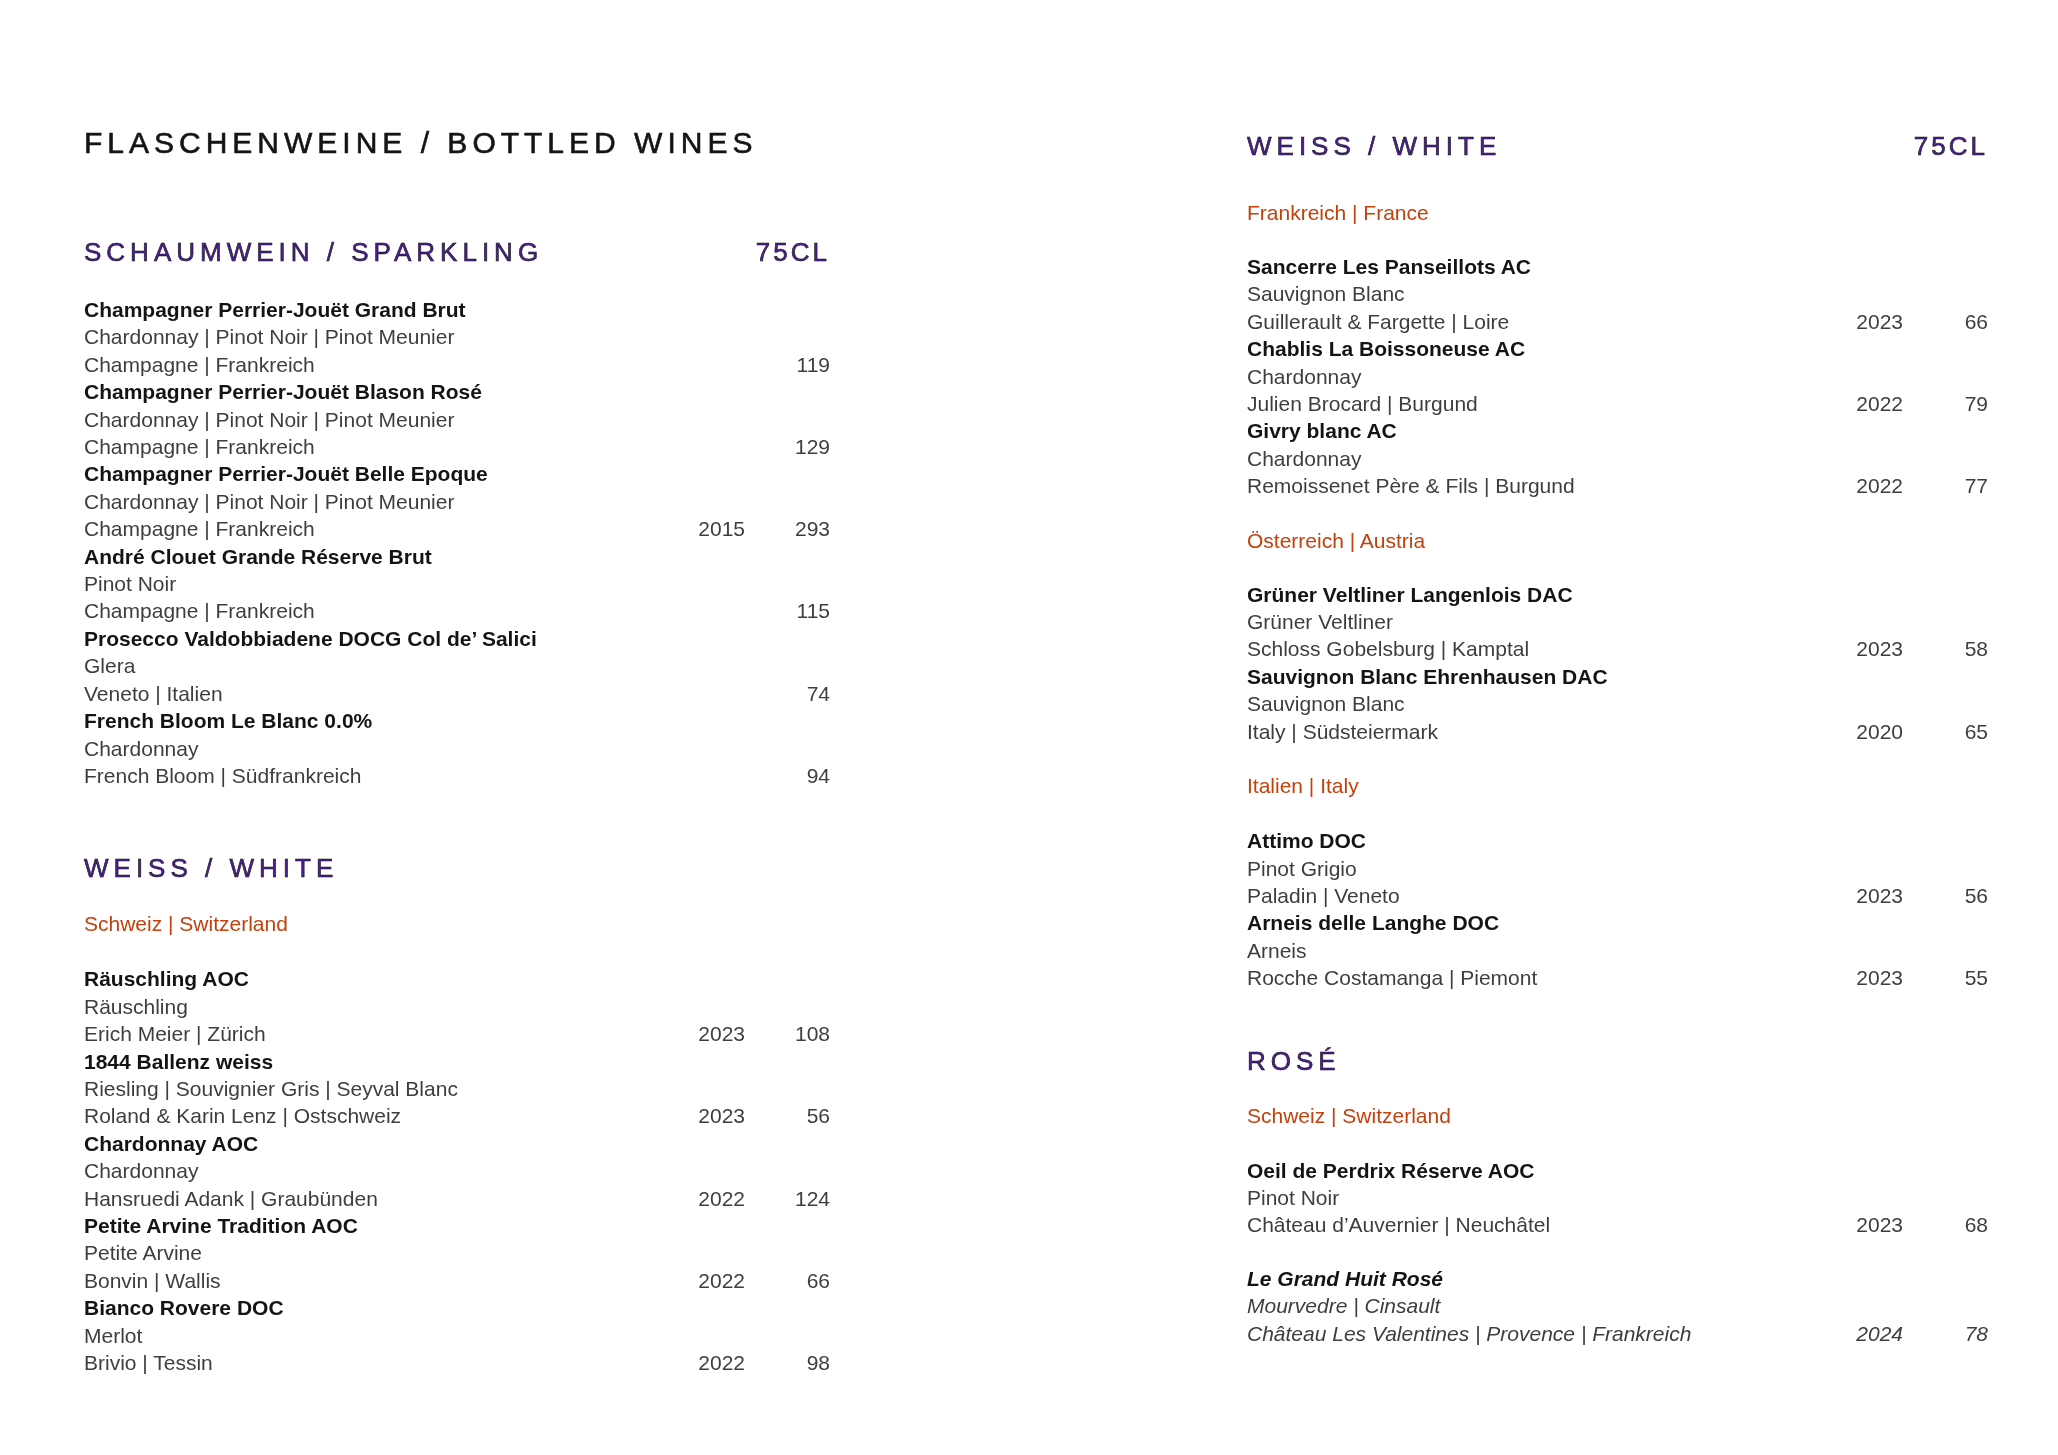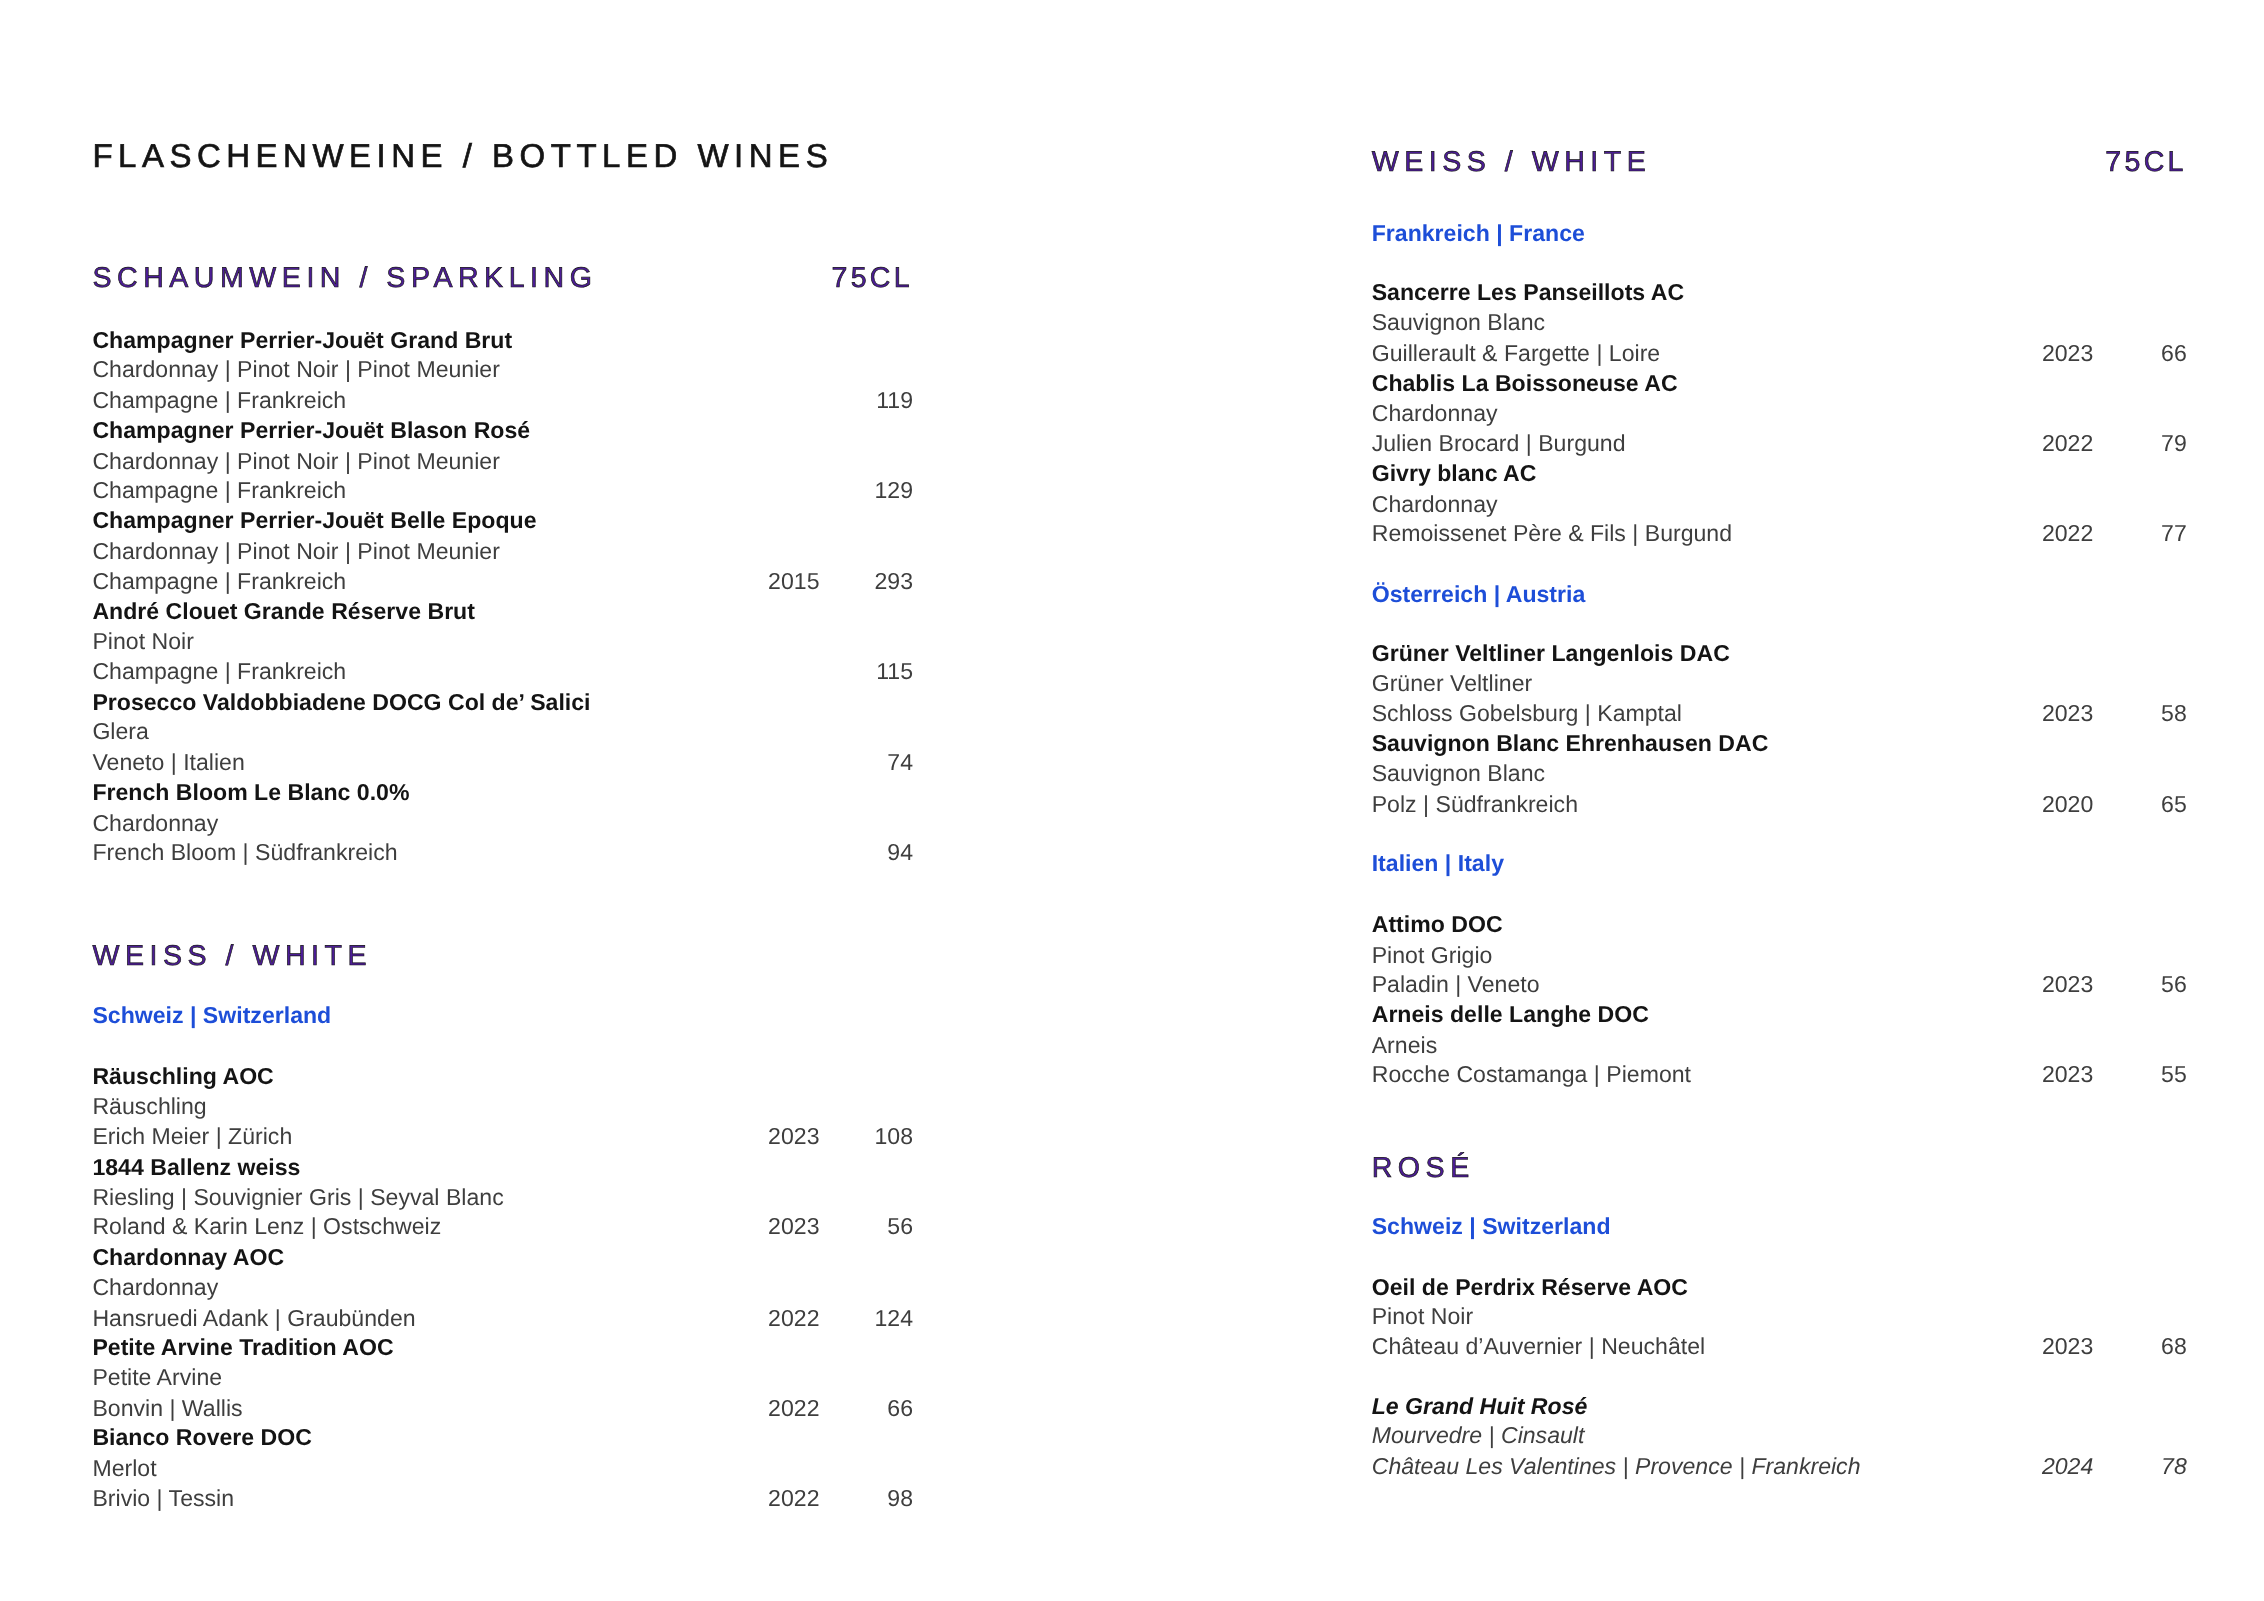--- a/index.html
+++ b/index.html
@@ -33,21 +33,21 @@
   }
   .head-vol { letter-spacing: 3px; }
 
   .sparkling-head { margin-top: 76px; }
   .left-white-head { margin-top: 63px; }
   .right-head { margin-top: 130px; }
   .rose-head { margin-top: 53px; }
 
   .region-label {
     font-size: 21px; line-height: 27px;
-    font-weight: 700; color: #1d4ed8;
+    font-weight: 400; color: #c2410c;
   }
   .rl-1 { margin-top: 26px; }
   .rl-right-first { margin-top: 37px; }
   .rl-gap { margin-top: 27px; }
   .rl-rose { margin-top: 25px; }
 
   .entries { margin-top: 28px; }
   .entries.tight { margin-top: 27px; }
   .entry-gap { margin-top: 26px; font-style: italic; }
 
@@ -237,21 +237,21 @@
       <div class="line">
         <span>Schloss Gobelsburg | Kamptal</span>
         <span class="year">2023</span>
         <span class="price">58</span>
       </div>
     </div>
     <div class="entry">
       <div class="line name">Sauvignon Blanc Ehrenhausen DAC</div>
       <div class="line">Sauvignon Blanc</div>
       <div class="line">
-        <span>Polz | Südfrankreich</span>
+        <span>Italy | Südsteiermark</span>
         <span class="year">2020</span>
         <span class="price">65</span>
       </div>
     </div>
   </div>
 
   <div class="region-label rl-gap">Italien | Italy</div>
 
   <div class="entries">
     <div class="entry">

